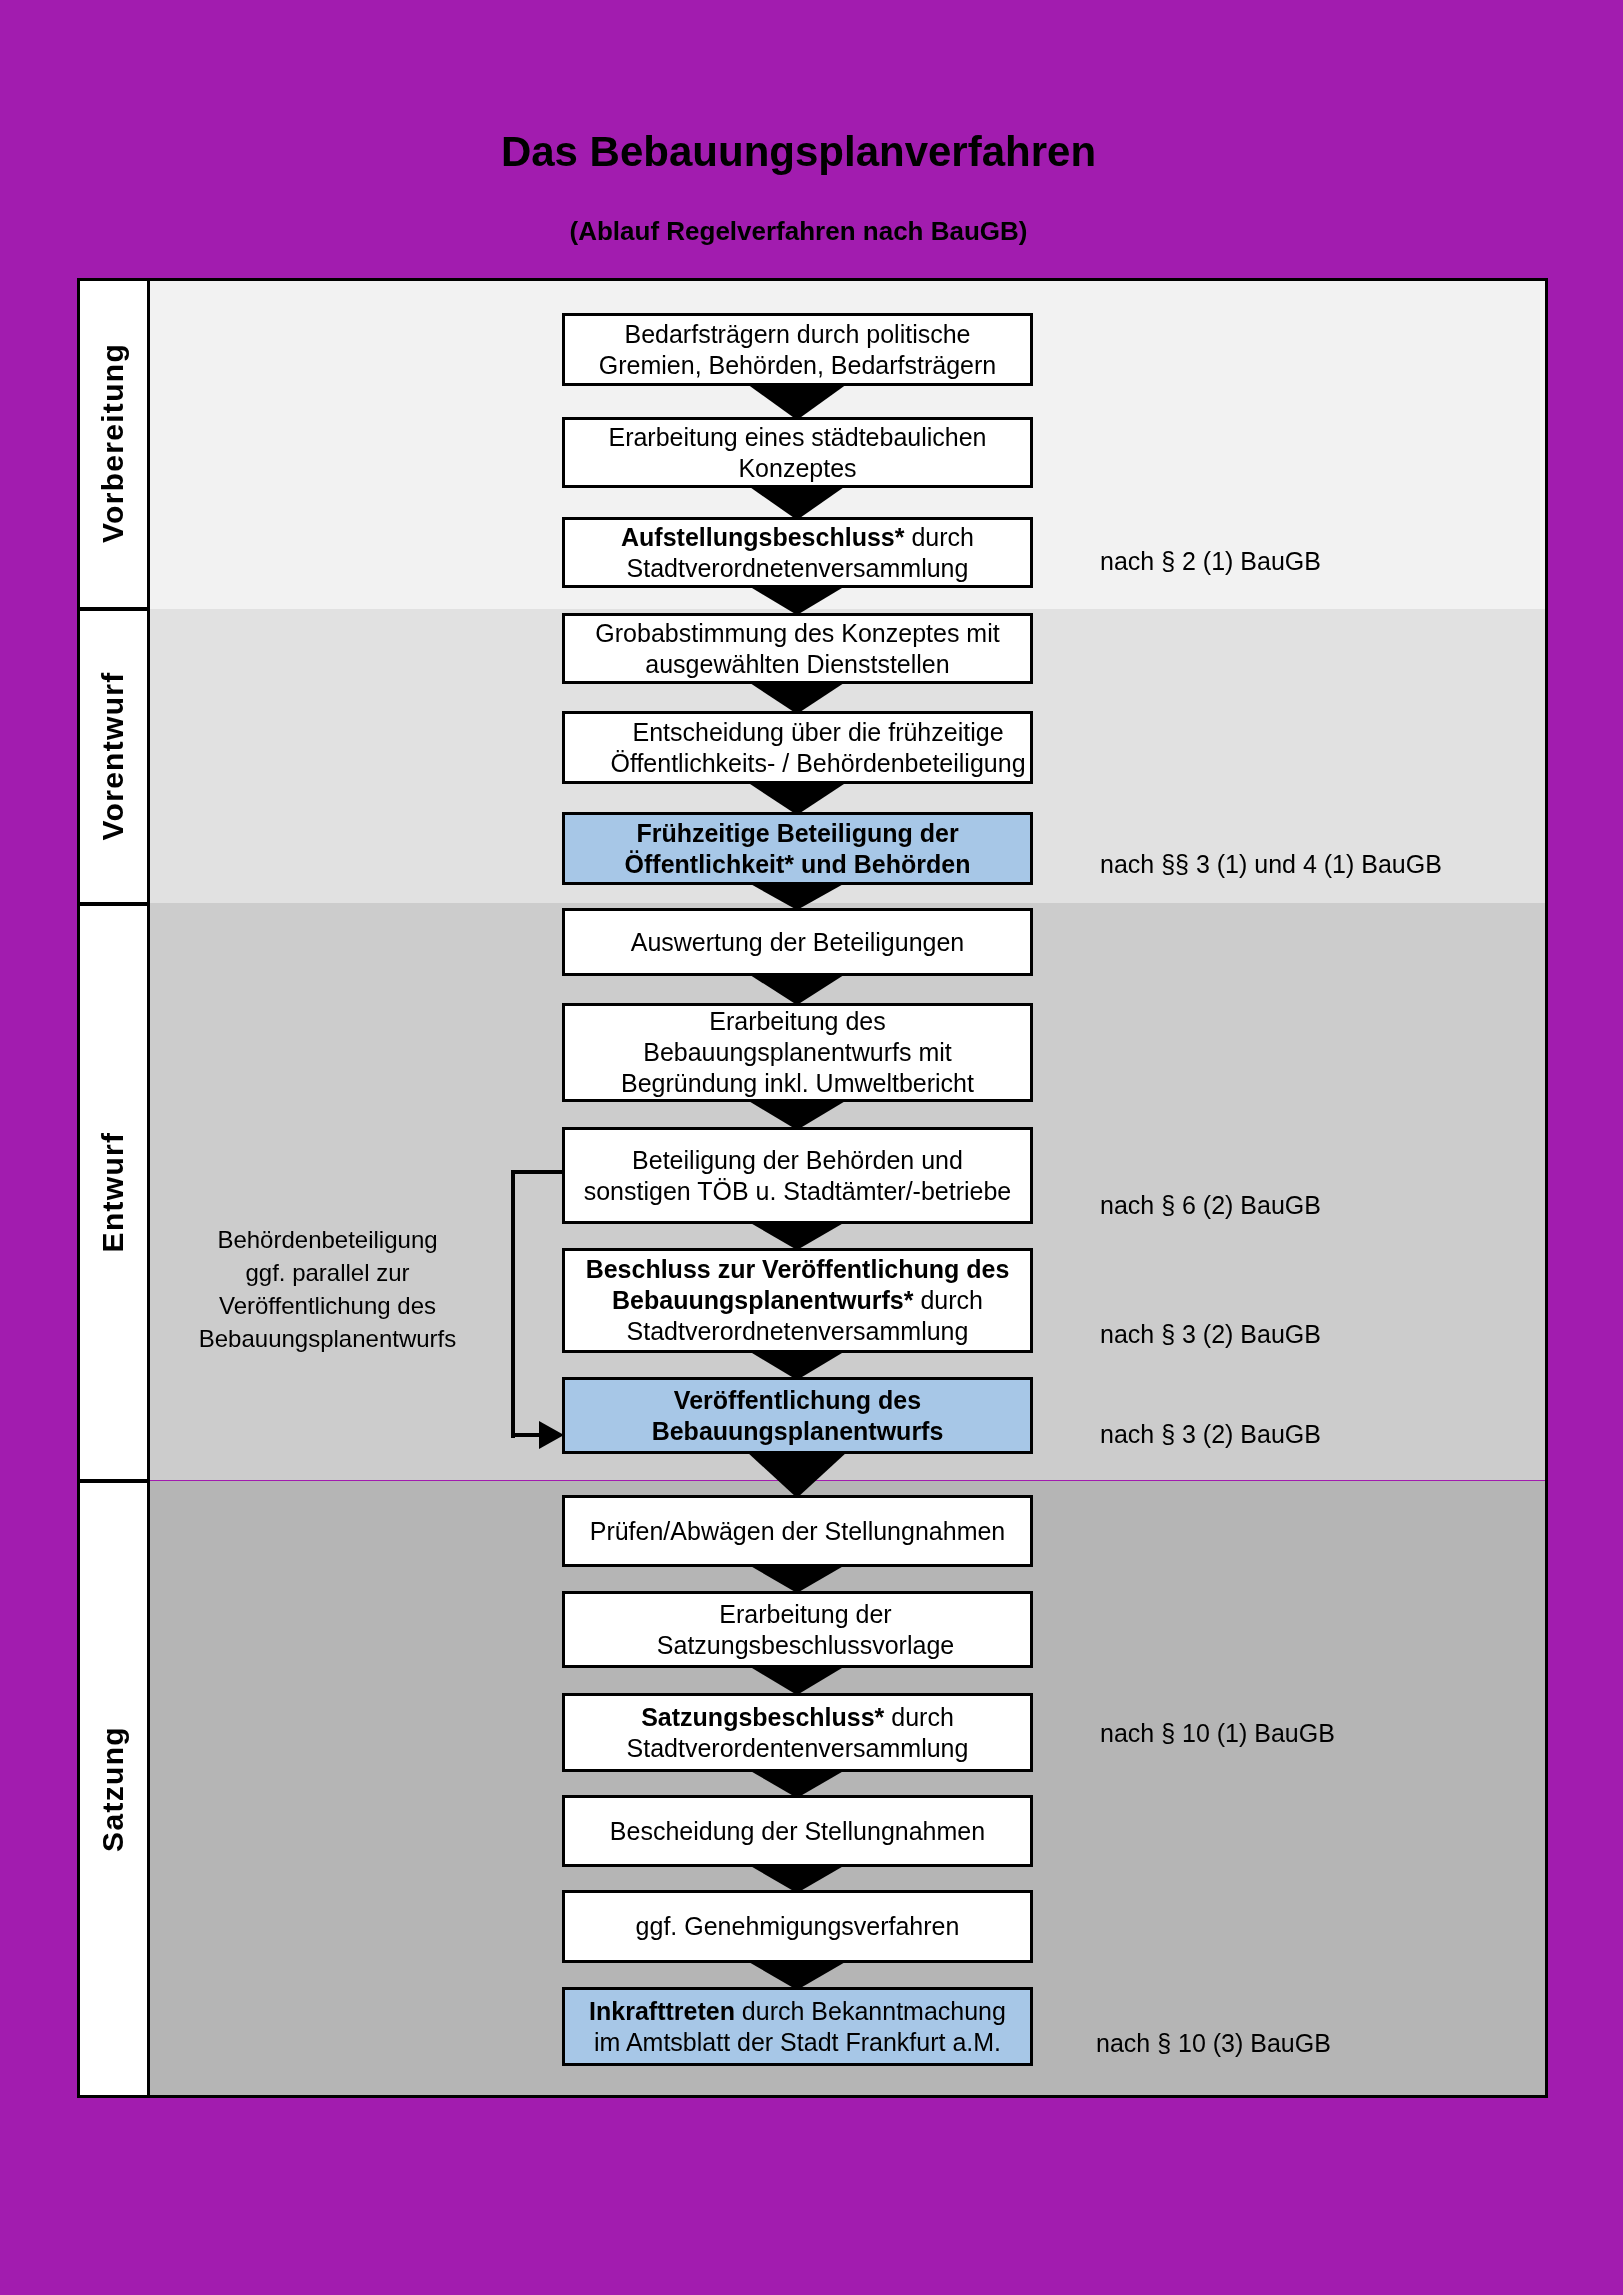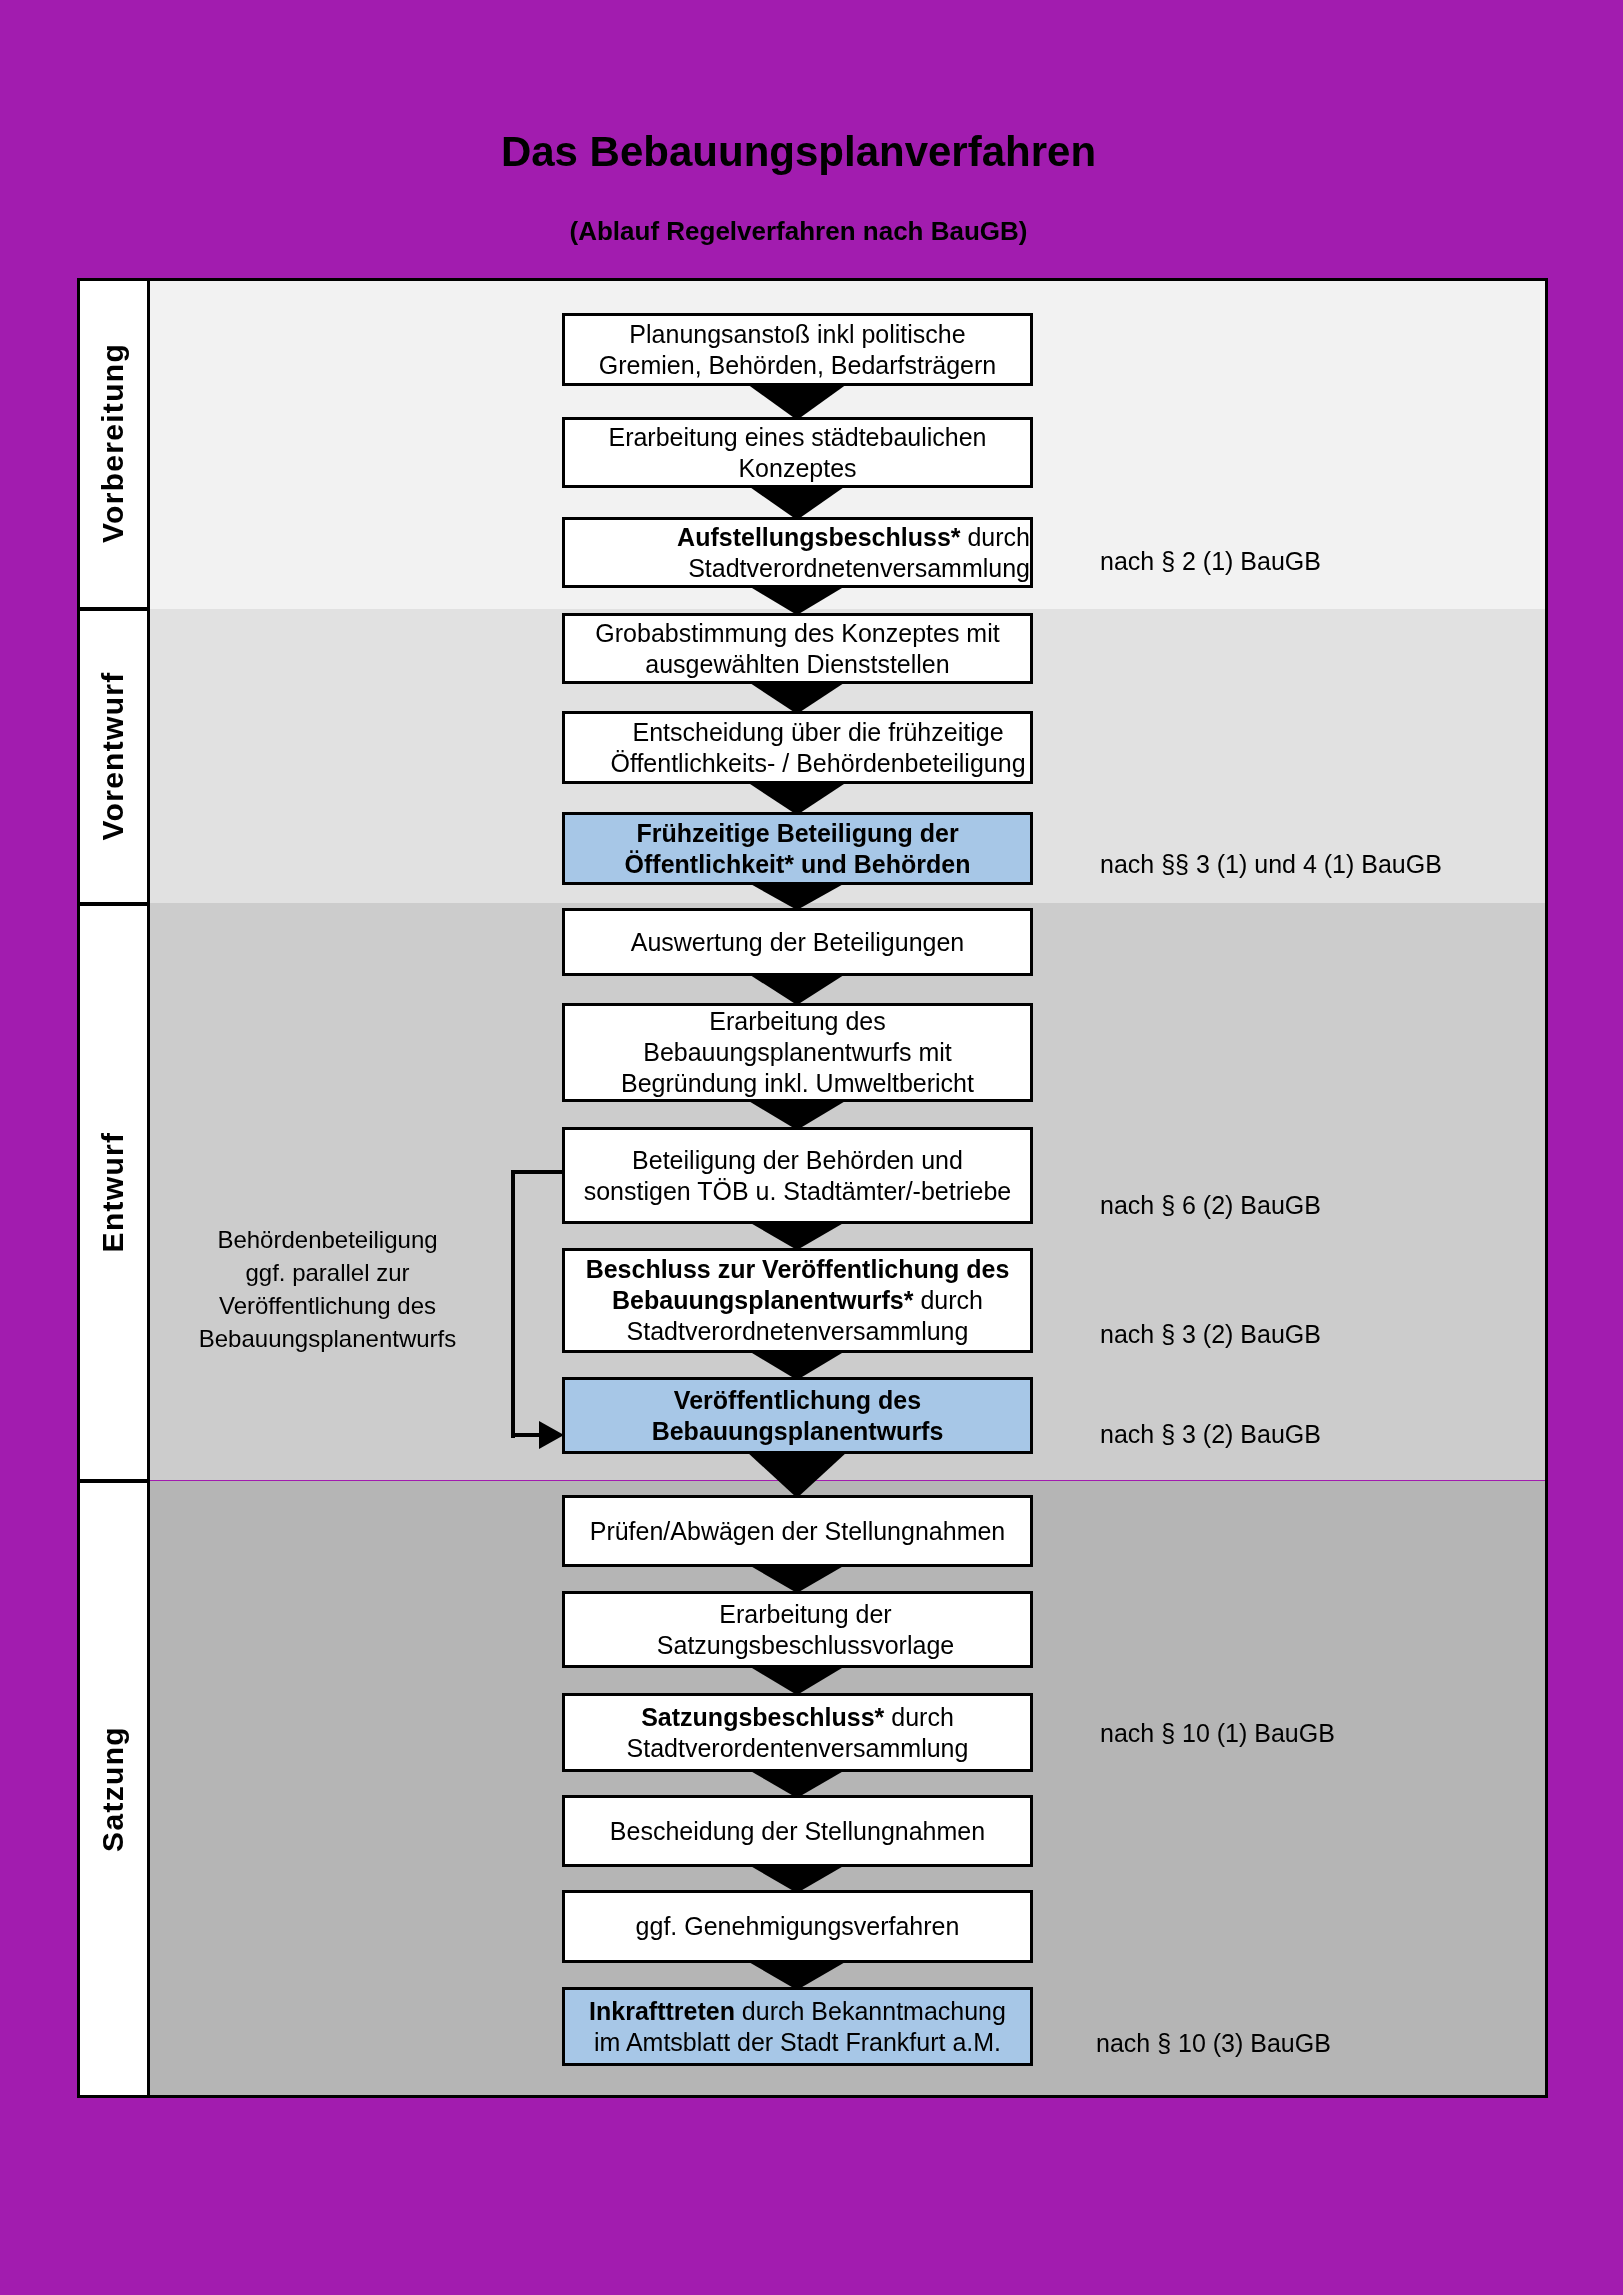--- a/index.html
+++ b/index.html
@@ -94,30 +94,30 @@
   <div class="col-sep" style="top:902px;"></div>
   <div class="col-sep" style="top:1479px;"></div>
 
   <div class="phase-label" style="top:443px;">Vorbereitung</div>
   <div class="phase-label" style="top:756px;">Vorentwurf</div>
   <div class="phase-label" style="top:1192px;">Entwurf</div>
   <div class="phase-label" style="top:1789px;">Satzung</div>
 
   <div id="flow-layer">
       <div class="flow-box" style="top: 313px; height: 73px;">
-        <div class="box-line"><span class="seg">Planungsanstoß inkl politische</span></div>
+        <div class="box-line"><span class="seg">Bedarfsträgern durch politische</span></div>
         <div class="box-line"><span class="seg">Gremien, Behörden, Bedarfsträgern</span></div>
       </div>
       <div class="down-arrow" style="left: 747px; top: 384px; border-top: 36px solid rgb(0, 0, 0);"></div>
       <div class="flow-box" style="top: 417px; height: 71px;">
         <div class="box-line"><span class="seg">Erarbeitung eines städtebaulichen</span></div>
         <div class="box-line"><span class="seg">Konzeptes</span></div>
       </div>
       <div class="down-arrow" style="left: 747px; top: 485px; border-top: 35px solid rgb(0, 0, 0);"></div>
-      <div class="flow-box" style="top: 517px; height: 71px; align-items: flex-end;">
+      <div class="flow-box" style="top: 517px; height: 71px;">
         <div class="box-line"><span class="seg b">Aufstellungsbeschluss*</span><span class="seg"> durch</span></div>
         <div class="box-line"><span class="seg">Stadtverordnetenversammlung</span></div>
       </div>
       <div class="down-arrow" style="left: 747px; top: 585px; border-top: 30px solid rgb(0, 0, 0);"></div>
       <div class="law-note" style="top: 545px; left: 1100px;">nach § 2 (1) BauGB</div>
       <div class="flow-box" style="top: 613px; height: 71px;">
         <div class="box-line"><span class="seg">Grobabstimmung des Konzeptes mit</span></div>
         <div class="box-line"><span class="seg">ausgewählten Dienststellen</span></div>
       </div>
       <div class="down-arrow" style="left: 747px; top: 681px; border-top: 33px solid rgb(0, 0, 0);"></div>

